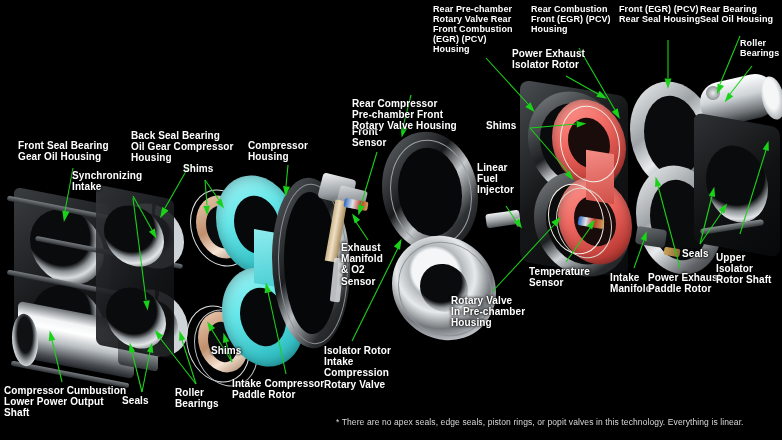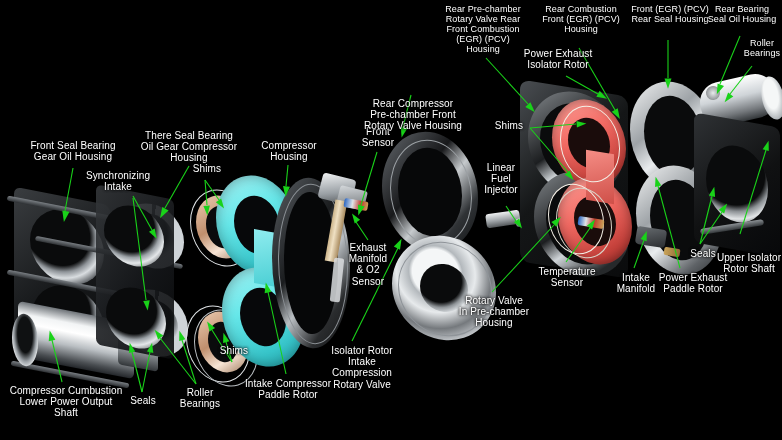--- a/index.html
+++ b/index.html
@@ -2,22 +2,22 @@
 <html><head>
 <meta charset="utf-8">
 <style>
   html,body{margin:0;padding:0;background:#000;}
   #stage{
     position:relative;width:782px;height:440px;background:#000;overflow:hidden;
     font-family:"Liberation Sans", sans-serif;
   }
   
   .lbl{
-    position:absolute;color:#ffffff;font-weight:normal;line-height:1.12;
-    text-align:center;letter-spacing:0.1px;white-space:pre-line;
+    position:absolute;color:#ffffff;font-weight:bold;line-height:1.12;
+    letter-spacing:0.1px;white-space:pre-line;
     text-shadow:0 0 3px #000,0 0 3px #000;
   }
   .s9{font-size:9px;}
   .s10{font-size:10px;}
   .footnote{
     position:absolute;color:#d8d8d8;font-size:8.5px;font-weight:normal;
     letter-spacing:0.1px;white-space:nowrap;
   }
   
   svg.layer{position:absolute;left:0;top:0;width:782px;height:440px;overflow:visible;}
@@ -315,21 +315,21 @@
         <path d="M 142,392 L 150,352" class="ar"></path>
         <polygon points="152.1,342.7 153.3,352.9 147.0,351.6" class="arh"></polygon>
         <path d="M 62,382 L 52,340" class="ar"></path>
         <polygon points="49.7,330.4 55.4,339.7 48.7,341.3" class="arh"></polygon>
       </g>
   </svg>
 
   <div id="callouts-host">
       <div class="lbl s10" style="left: 18px; top: 140px; width: 110px;">Front Seal Bearing
 Gear Oil Housing</div>
-      <div class="lbl s10" style="left: 131px; top: 130px; width: 116px;">There Seal Bearing
+      <div class="lbl s10" style="left: 131px; top: 130px; width: 116px;">Back Seal Bearing
 Oil Gear Compressor
 Housing</div>
       <div class="lbl s10" style="left: 72px; top: 170px; width: 92px;">Synchronizing
 Intake</div>
       <div class="lbl s10" style="left: 183px; top: 163px; width: 48px;">Shims</div>
       <div class="lbl s10" style="left: 248px; top: 140px; width: 82px;">Compressor
 Housing</div>
       <div class="lbl s10" style="left: 352px; top: 126px; width: 52px;">Front
 Sensor</div>
       <div class="lbl s10" style="left: 352px; top: 58px; width: 122px; margin-top: 40px;">Rear Compressor
@@ -379,13 +379,14 @@
 Paddle Rotor</div>
       <div class="lbl s10" style="left: 211px; top: 345px; width: 46px;">Shims</div>
       <div class="lbl s10" style="left: 175px; top: 387px; width: 50px;">Roller
 Bearings</div>
       <div class="lbl s10" style="left: 122px; top: 395px; width: 42px;">Seals</div>
       <div class="lbl s10" style="left: 4px; top: 385px; width: 124px;">Compressor Cumbustion
 Lower Power Output
 Shaft</div>
     </div>
 
+  <div class="footnote" style="left:336px;top:417px;">* There are no apex seals, edge seals, piston rings, or popit valves in this technology. Everything is linear.</div>
 </div>
 
 </body></html>

